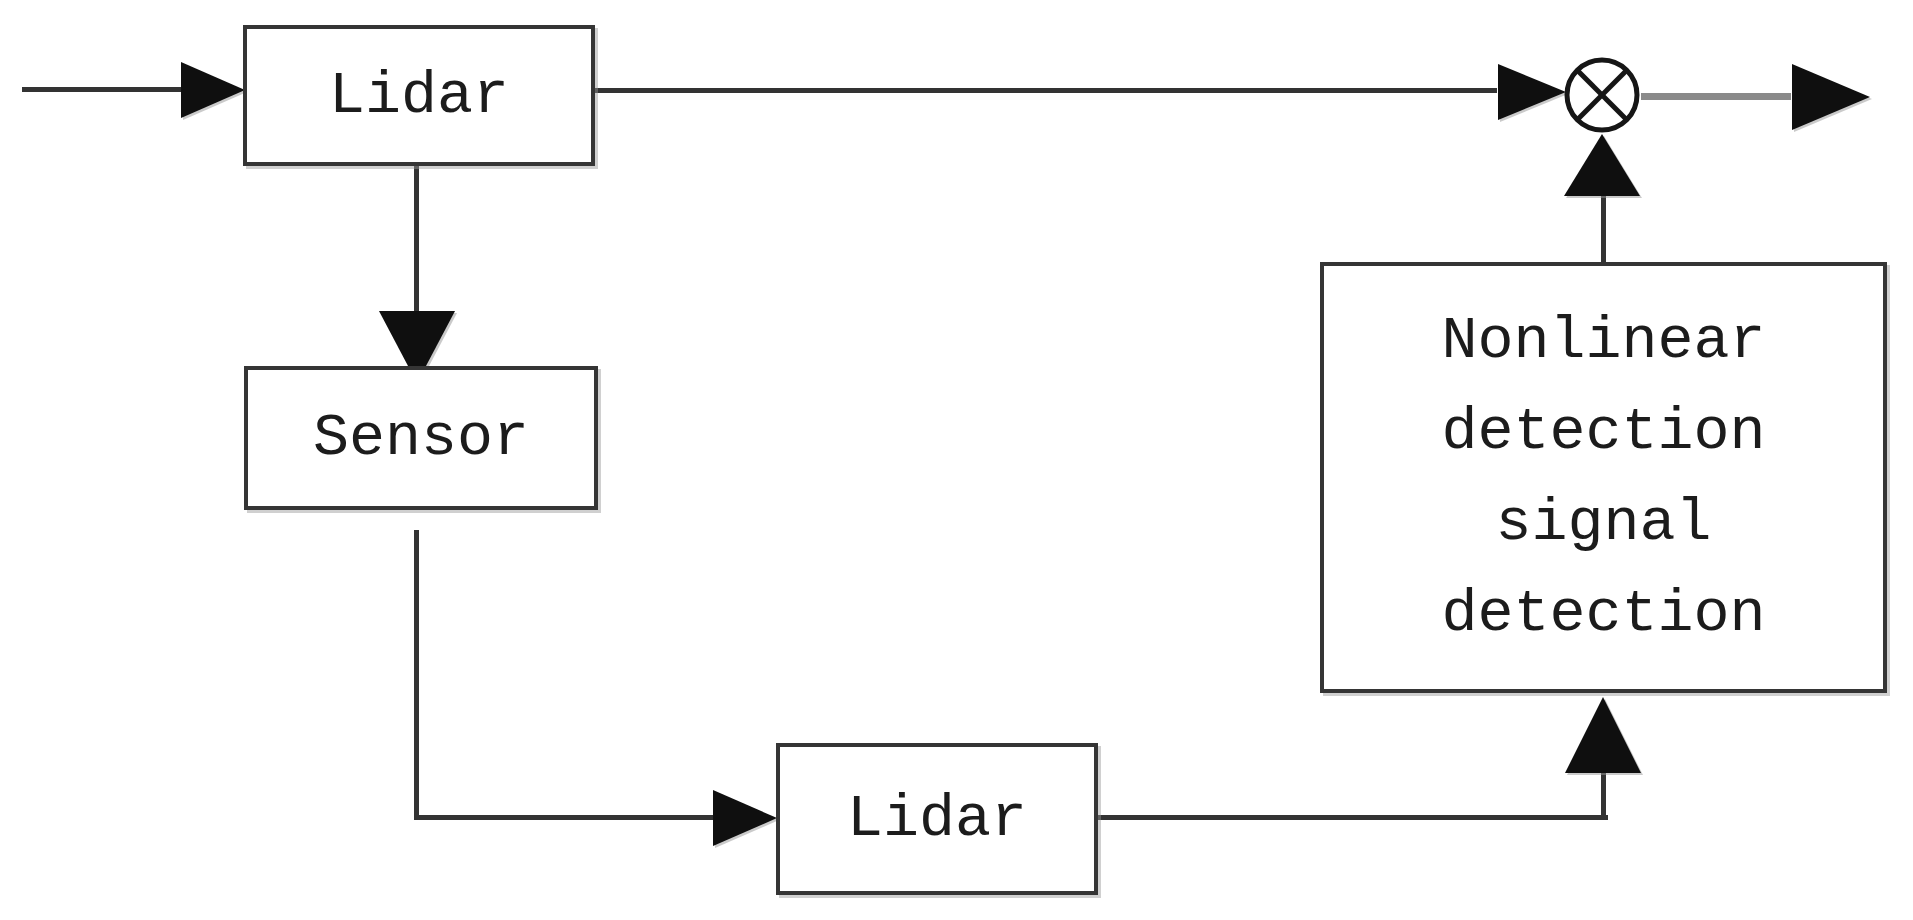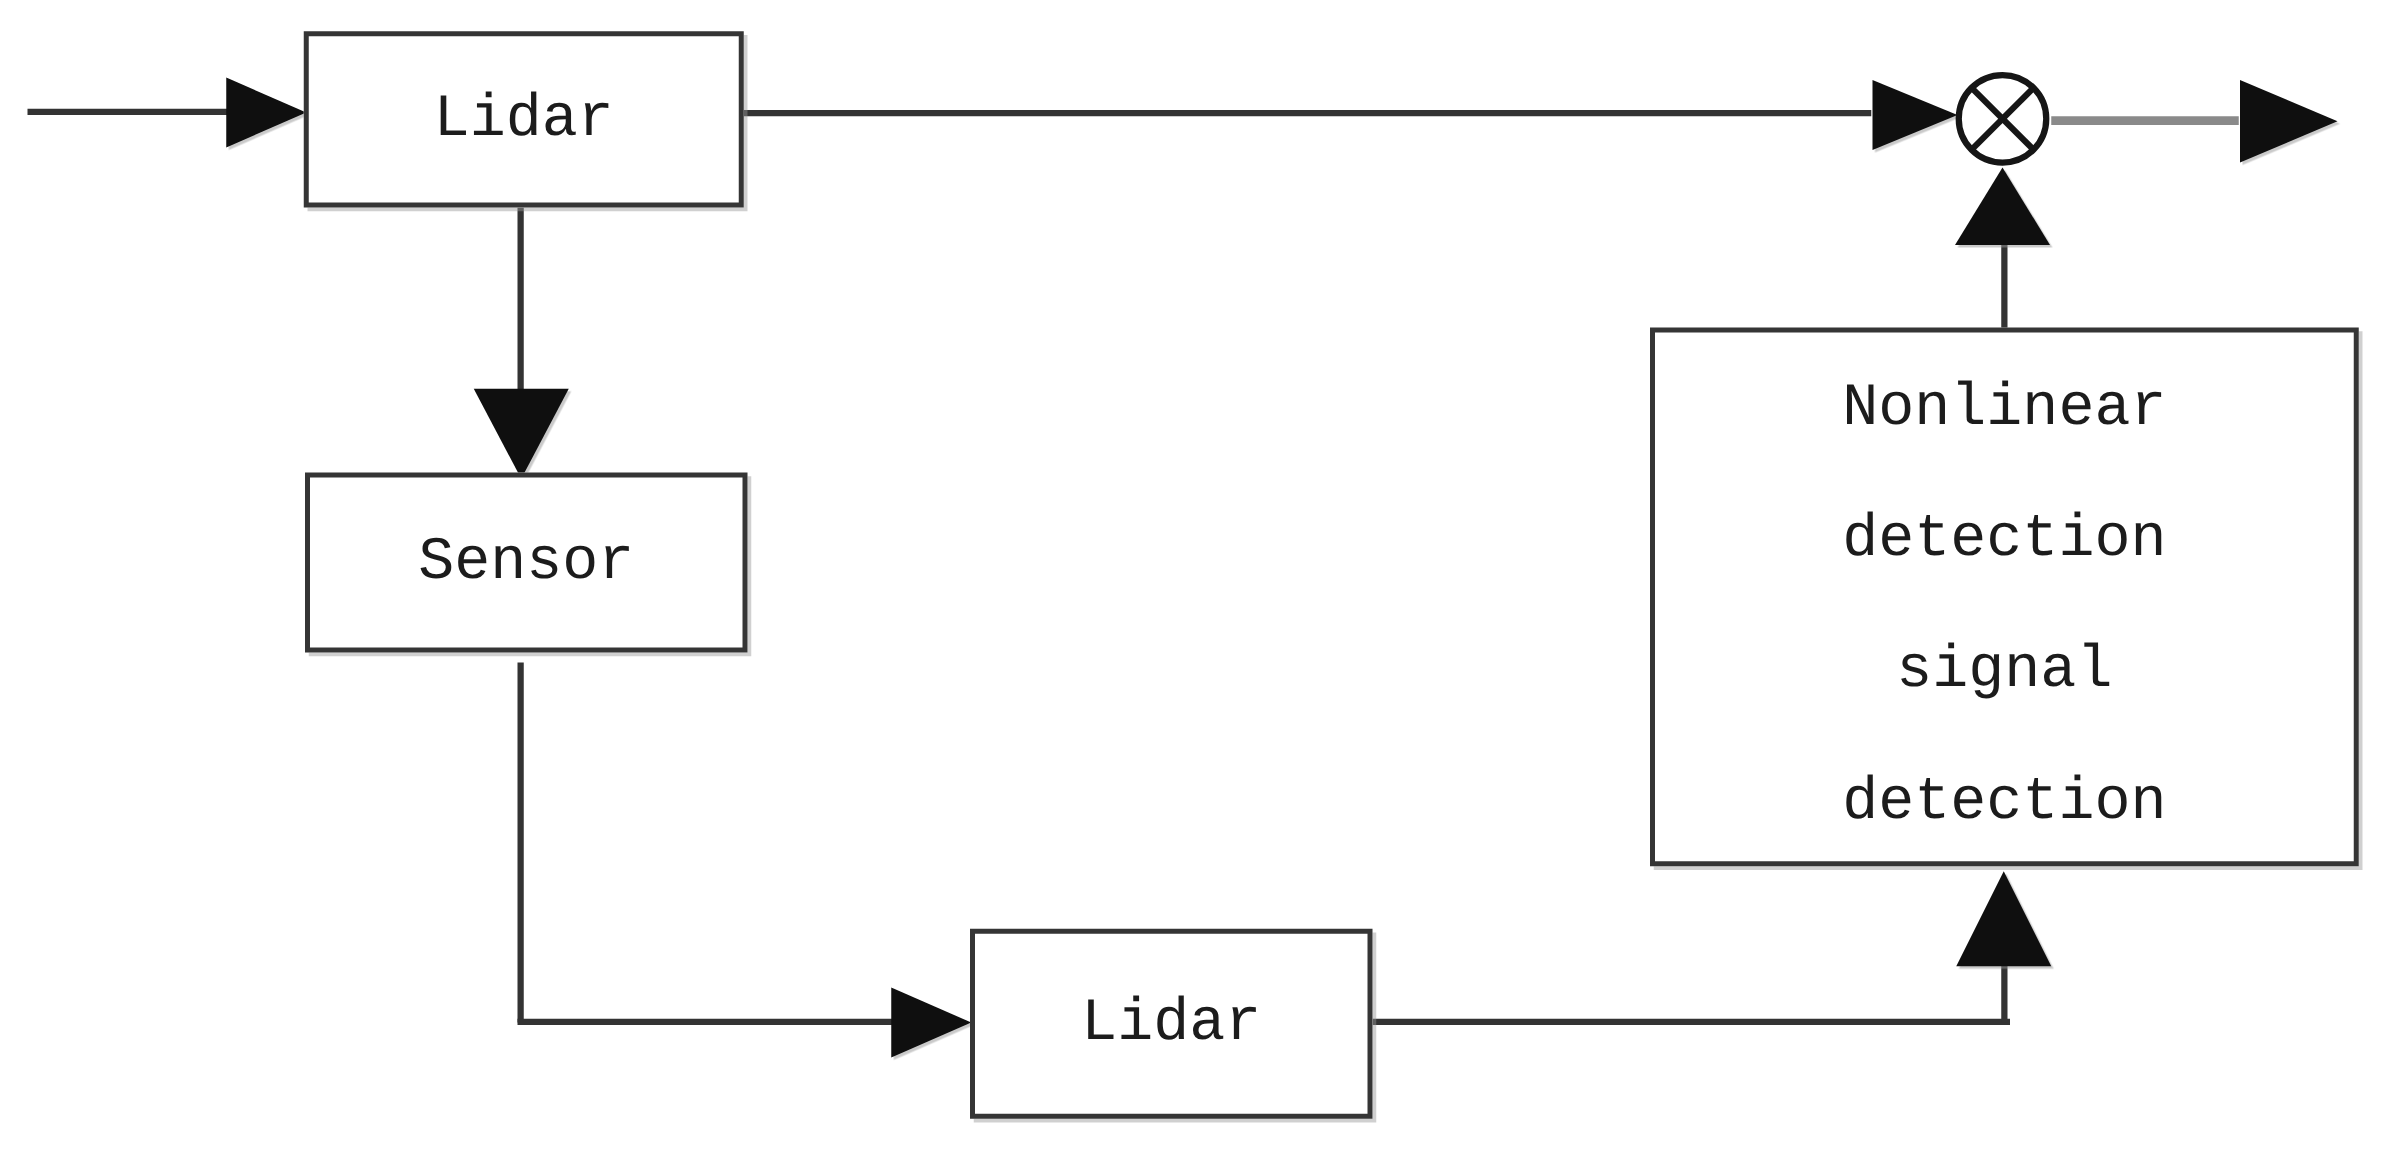--- a/index.html
+++ b/index.html
@@ -18,30 +18,30 @@
   .node {
     position: absolute;
     box-sizing: border-box;
     border: 4px solid #353535;
     background: #ffffff;
     color: #1c1c1c;
     display: flex;
     align-items: center;
     justify-content: center;
     text-align: center;
-    font-size: 48px;
+    font-size: 60px;
     line-height: 1.0;
     box-shadow: 3px 3px 0 rgba(150,150,150,0.45);
   }
   #node-lidar     { left: 243px;  top: 25px;  width: 352px; height: 141px; }
-  #node-sensor    { left: 244px;  top: 378px; width: 354px; height: 144px; }
+  #node-sensor    { left: 244px;  top: 366px; width: 354px; height: 144px; }
   #node-filter    { left: 776px;  top: 743px; width: 322px; height: 152px; }
   #node-nonlinear { left: 1320px; top: 262px; width: 567px; height: 431px; }
   #node-nonlinear .multiline { display: block; }
-  #node-nonlinear .multiline span { display: block; line-height: 91px; margin-top: 14px; }
+  #node-nonlinear .multiline span { display: block; line-height: 91px; }
 
   .hline, .vline {
     position: absolute;
     background: #333333;
   }
   .hline { height: 5px; }
   .vline { width: 5px; }
   .gray  { background: #8a8a8a; height: 7px; }
 
   

